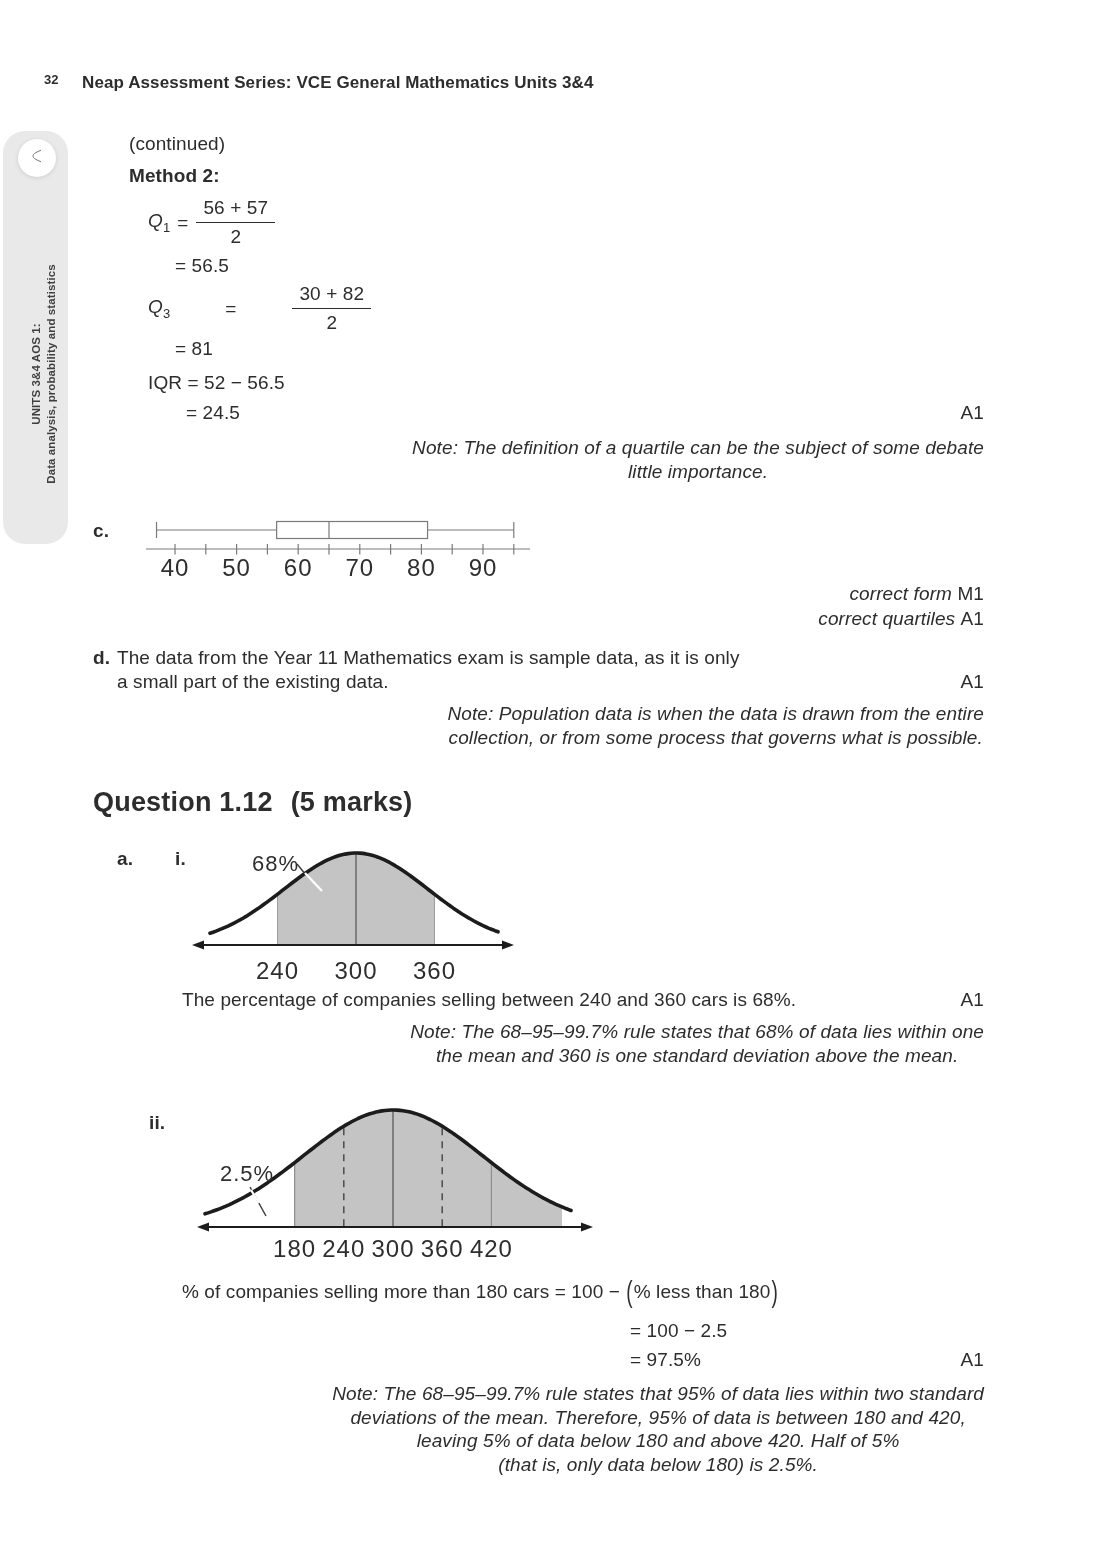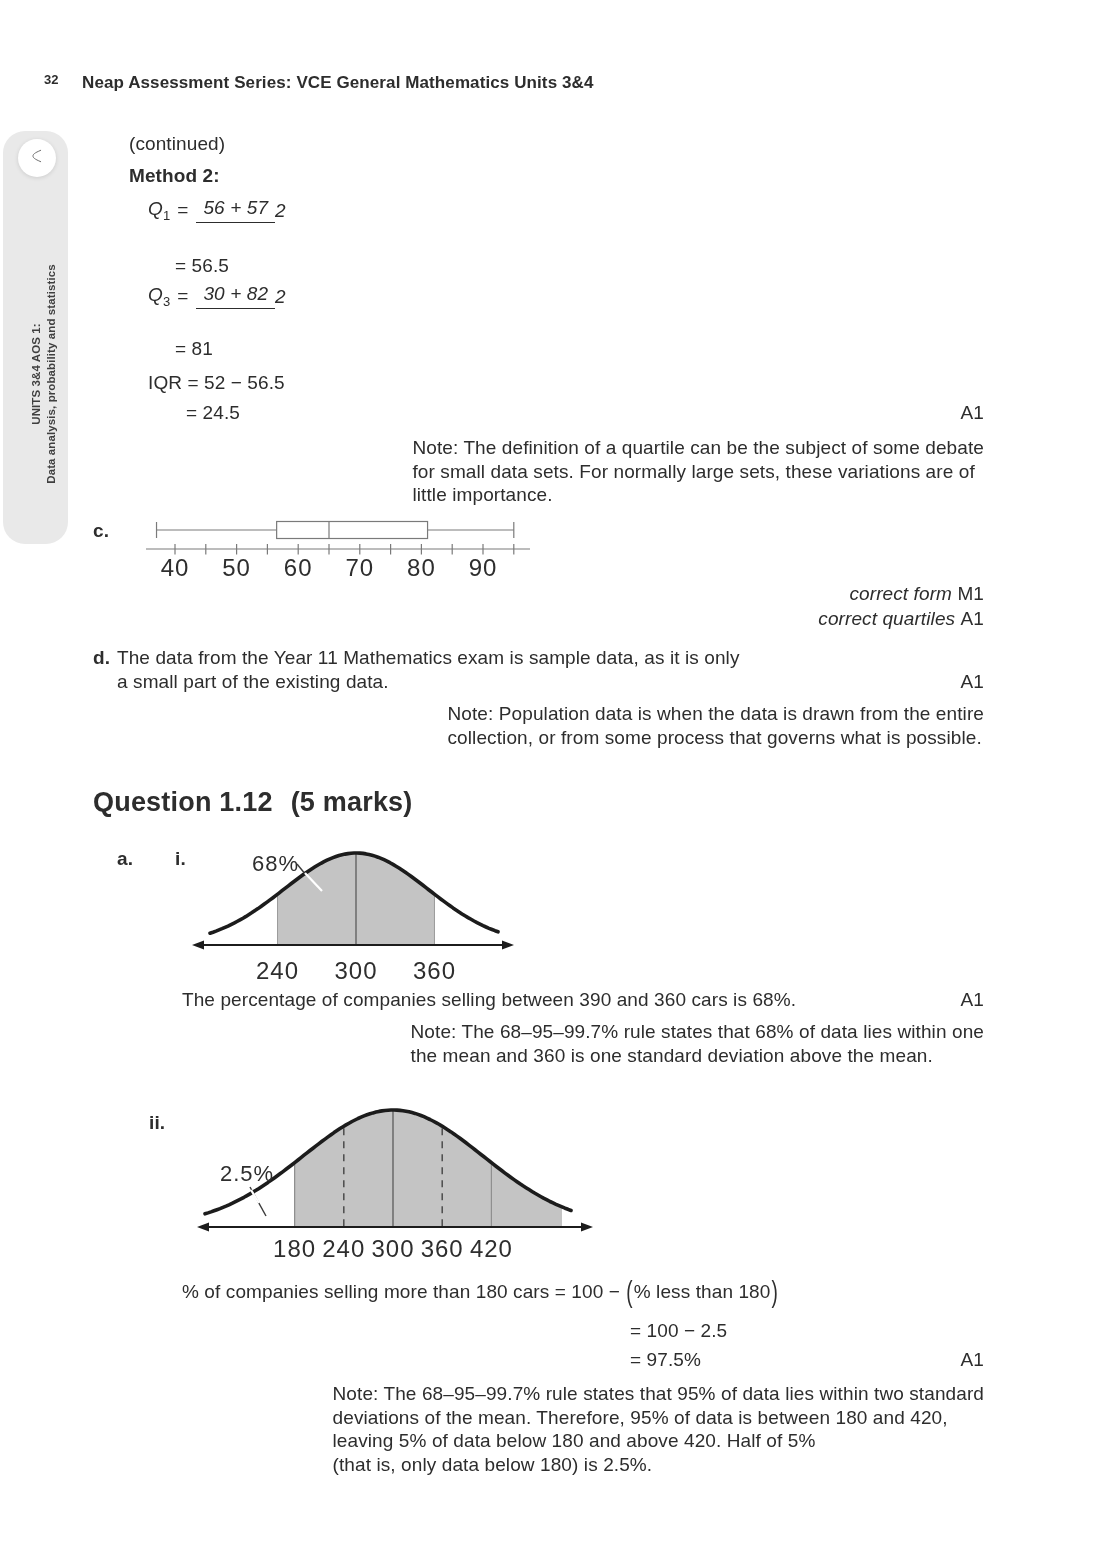--- a/index.html
+++ b/index.html
@@ -17,27 +17,27 @@
   .doctitle{left:82px;top:73px;font-size:17px;font-weight:700;}
   
   .sidetab{left:3px;top:131px;width:65px;height:413px;background:#e9e9e9;border-radius:22px;}
   .backbtn{left:18px;top:139px;width:38px;height:38px;border-radius:50%;background:#ffffff;
     box-shadow:0 1px 4px rgba(0,0,0,.12);display:flex;align-items:center;justify-content:center;cursor:pointer;}
   .vtextwrap{left:-166px;top:358px;width:420px;height:32px;transform:rotate(-90deg);
     display:flex;flex-direction:column;justify-content:center;}
   .vtextwrap div{text-align:center;font-size:11.5px;font-weight:700;color:#3f3f3f;line-height:15px;white-space:nowrap;}
   
   .eqline{display:flex;align-items:center;}
-  .frac{display:inline-flex;flex-direction:row;text-align:center;margin-left:8px;font-style:italic;}
+  .frac{display:inline-flex;flex-direction:column;text-align:center;margin-left:8px;}
   .frac .num{border-bottom:1.8px solid #2d2d2d;padding:0 7px 3px;}
   .frac .den{padding-top:3px;}
   .qsym i{font-style:italic;}
   .qsym sub{font-size:13px;}
   .eqop{margin-left:7px;}
-  .note{right:116px;text-align:left;line-height:23.5px;}
+  .note{right:116px;text-align:center;font-style:italic;line-height:23.5px;}
   .mark{font-style:normal;}
   .markline{right:116px;text-align:center;}
   .qhead{left:93px;top:787px;font-size:27px;font-weight:800;letter-spacing:.2px;}
   .qhead .gap{display:inline-block;width:18px;}
   .bigparen{display:inline-block;transform:scaleY(1.55);transform-origin:center;font-weight:300;
     vertical-align:-1px;margin:0 1px;}
   svg text{font-family:"Liberation Sans",sans-serif;fill:#2e2e2e;}
 </style>
 </head>
 <body>
@@ -64,37 +64,36 @@
 <div class="abs eqline" style="left:148px;top:197px;">
   <span class="qsym"><i>Q</i><sub>1</sub></span>
   <span class="eqop">=</span>
   <span class="frac">
     <span class="num">56 + 57</span>
     <span class="den">2</span>
   </span>
 </div>
 <div class="abs" style="left:175px;top:255px;">= 56.5</div>
 
-<div class="abs eqline" style="left:148px;top:283px;">
+<div class="abs eqline" style="left:148px;top:283px;gap:48px;">
   <span class="qsym"><i>Q</i><sub>3</sub></span>
   <span class="eqop">=</span>
   <span class="frac">
     <span class="num">30 + 82</span>
     <span class="den">2</span>
   </span>
 </div>
 <div class="abs" style="left:175px;top:338px;">= 81</div>
 
 <div class="abs" style="left:148px;top:372px;">IQR = 52 − 56.5</div>
 <div class="abs" style="left:186px;top:402px;">= 24.5</div>
 <div class="abs markline" style="top:402px;">A1</div>
 
 <div class="abs note" style="top:436px;">
   <div>Note: The definition of a quartile can be the subject of some debate</div>
-  <div>for small data sets. For normally large sets, these variations are of</div>
   <div>little importance.</div>
 </div>
 
 <div class="abs b" style="left:93px;top:520px;">c.</div>
 <svg id="fig-boxplot" class="abs" style="left:0;top:505px;" width="600" height="90" viewBox="0 0 600 90">
     <line x1="146" y1="44" x2="530" y2="44" stroke="#7a7a7a" stroke-width="1.2"></line>
     <line x1="175" y1="39" x2="175" y2="49.5" stroke="#7a7a7a" stroke-width="1.2"></line>
     <line x1="205.8" y1="39" x2="205.8" y2="49.5" stroke="#7a7a7a" stroke-width="1.2"></line>
     <line x1="236.6" y1="39" x2="236.6" y2="49.5" stroke="#7a7a7a" stroke-width="1.2"></line>
     <line x1="267.4" y1="39" x2="267.4" y2="49.5" stroke="#7a7a7a" stroke-width="1.2"></line>
@@ -154,21 +153,21 @@
     <polygon points="192,107 204,102.5 204,111.5" fill="#1c1c1c"></polygon>
     <polygon points="514,107 502,102.5 502,111.5" fill="#1c1c1c"></polygon>
     <text x="277.52" y="141" text-anchor="middle" font-size="24" letter-spacing="1">240</text>
     <text x="356" y="141" text-anchor="middle" font-size="24" letter-spacing="1">300</text>
     <text x="434.48" y="141" text-anchor="middle" font-size="24" letter-spacing="1">360</text>
     <text x="252" y="33" text-anchor="start" font-size="22" letter-spacing="1">68%</text>
     <line x1="297" y1="26" x2="306" y2="37" stroke="#3a3a3a" stroke-width="1.4"></line>
     <line x1="305" y1="35" x2="322" y2="53" stroke="#ffffff" stroke-width="2.2"></line>
   </svg>
 
-<div class="abs" style="left:182px;top:989px;">The percentage of companies selling between 390 and 360 cars is 68%.</div>
+<div class="abs" style="left:182px;top:989px;">The percentage of companies selling between 240 and 360 cars is 68%.</div>
 <div class="abs markline" style="top:989px;">A1</div>
 
 <div class="abs note" style="top:1020px;">
   <div>Note: The 68–95–99.7% rule states that 68% of data lies within one</div>
   <div>the mean and 360 is one standard deviation above the mean.</div>
 </div>
 
 <div class="abs b" style="left:149px;top:1112px;">ii.</div>
 
 <svg id="fig-curve2" class="abs" style="left:0;top:1098px;" width="660" height="175" viewBox="0 0 660 175">

